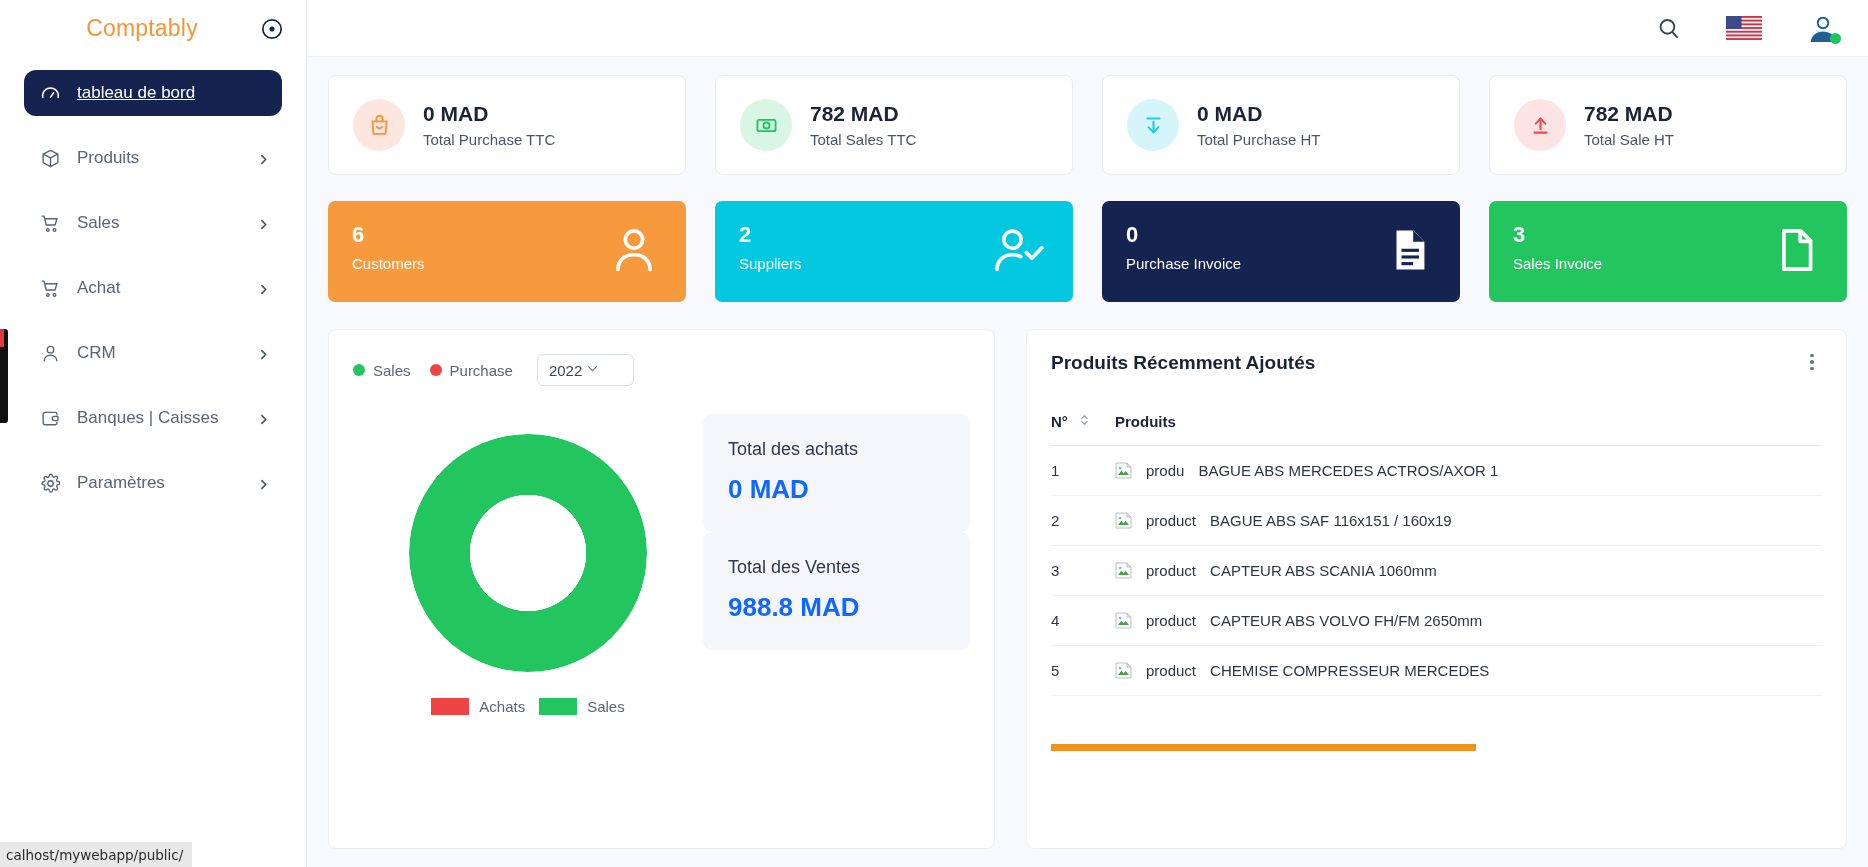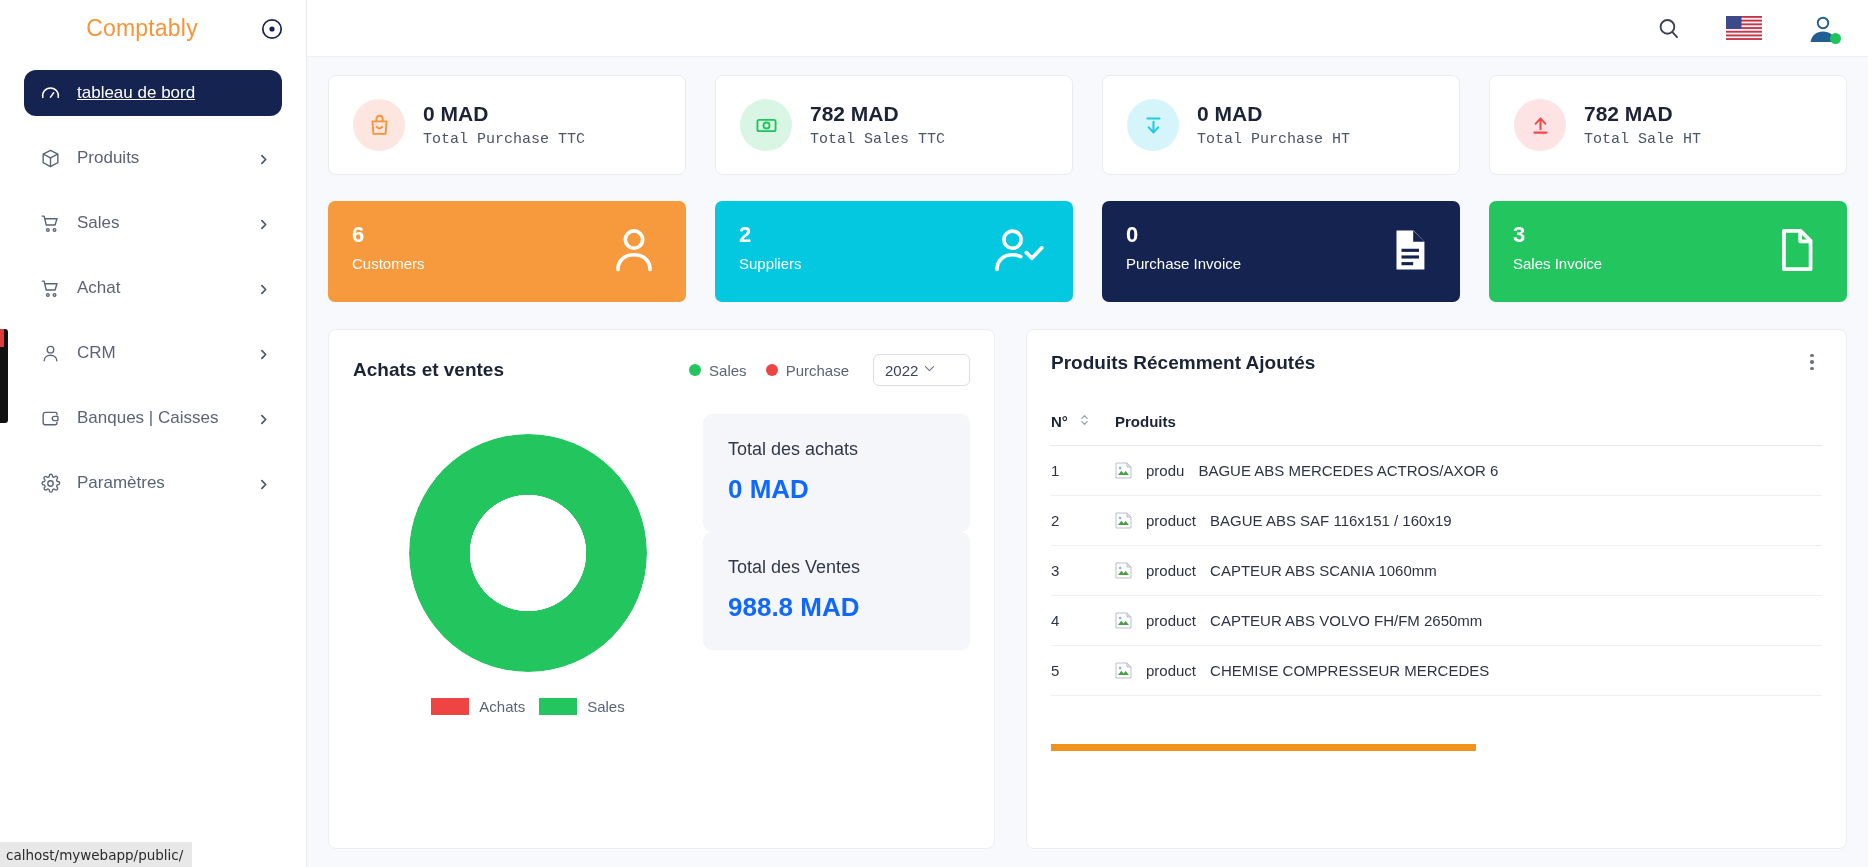--- a/index.html
+++ b/index.html
@@ -60,21 +60,21 @@
   .content { flex: 1; overflow: hidden; padding: 18px 21px 0 21px; }
 
   
   .stats-row { display: flex; gap: 29px; }
   .stat-card {
     flex: 1; background: #fff; border: 1px solid #e9ecef; border-radius: 8px;
     height: 100px; display: flex; align-items: center; padding: 0 24px; gap: 18px;
   }
   .stat-bubble { width: 52px; height: 52px; border-radius: 50%; flex: 0 0 52px; display: flex; align-items: center; justify-content: center; }
   .stat-val { font-size: 21px; font-weight: bold; color: #1b2337; line-height: 1.35; }
-  .stat-lab { font-size: 15px; color: #4b5468; line-height: 1.4; font-family: Liberation Mono, monospace; }
+  .stat-lab { font-size: 15px; color: #4b5468; line-height: 1.4; }
 
   
   .kpi-row { display: flex; gap: 29px; margin-top: 26px; }
   .kpi-card {
     flex: 1; height: 101px; border-radius: 7px; position: relative;
     padding: 20px 24px; color: #fff; overflow: hidden; cursor: pointer;
   }
   .kpi-num { font-size: 22px; font-weight: bold; line-height: 1.25; }
   .kpi-lab { font-size: 15px; margin-top: 6px; }
   .kpi-ico { position: absolute; right: 26px; top: 50%; transform: translateY(-50%); }
@@ -415,21 +415,20 @@
             </svg>
           </span>
         </div>
 
       </div>
 
       <div class="panels">
 
         <section class="panel panel-chart">
           <div class="chart-head">
-            <div class="chart-title">Achats et ventes</div>
             <div class="legend-inline">
               <div class="legend-item">
                 <span class="legend-dot" style="background:#22c55e"></span>
                 <span>Sales</span>
               </div>
               <div class="legend-item">
                 <span class="legend-dot" style="background:#ef4444"></span>
                 <span>Purchase</span>
               </div>
             </div>
@@ -505,21 +504,21 @@
                   <td class="td-num">1</td>
                   <td>
                     <span class="cell-prod">
                       <span class="broken-img"><svg viewBox="0 0 17 17" width="17" height="17">
                           <path d="M1 1h11l4 4v11H1z" fill="#fdfdfd" stroke="#b9bfcc" stroke-width="1"></path>
                           <path d="M12 1l4 4h-4z" fill="#dfe3ea" stroke="#b9bfcc" stroke-width="1"></path>
                           <path d="M3 13l3.4-4.2 2.2 2.6 2-2.3L14 13z" fill="#4a9e45"></path>
                           <circle cx="5.1" cy="6.1" r="1.25" fill="#7fb3e0"></circle>
                         </svg></span>
                       <span class="alt-txt">produ</span>
-                      <span class="prod-name">BAGUE ABS MERCEDES ACTROS/AXOR 6</span>
+                      <span class="prod-name">BAGUE ABS MERCEDES ACTROS/AXOR 1</span>
                     </span>
                   </td>
                 </tr>
                 <tr>
                   <td class="td-num">2</td>
                   <td>
                     <span class="cell-prod">
                       <span class="broken-img"><svg viewBox="0 0 17 17" width="17" height="17">
                           <path d="M1 1h11l4 4v11H1z" fill="#fdfdfd" stroke="#b9bfcc" stroke-width="1"></path>
                           <path d="M12 1l4 4h-4z" fill="#dfe3ea" stroke="#b9bfcc" stroke-width="1"></path>

